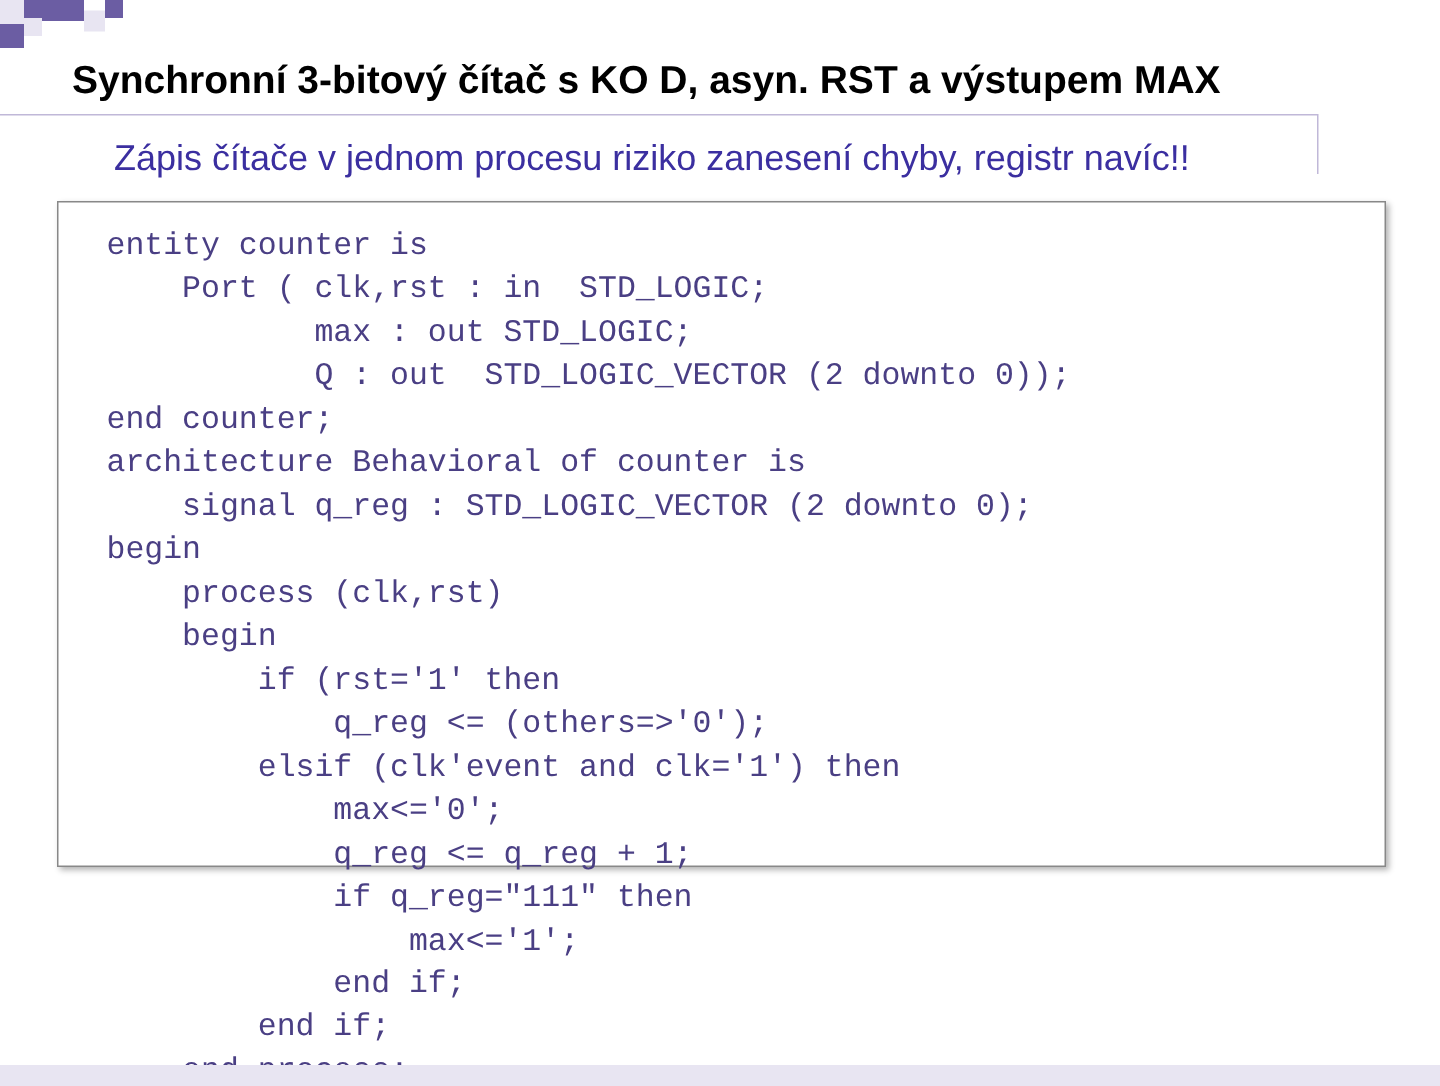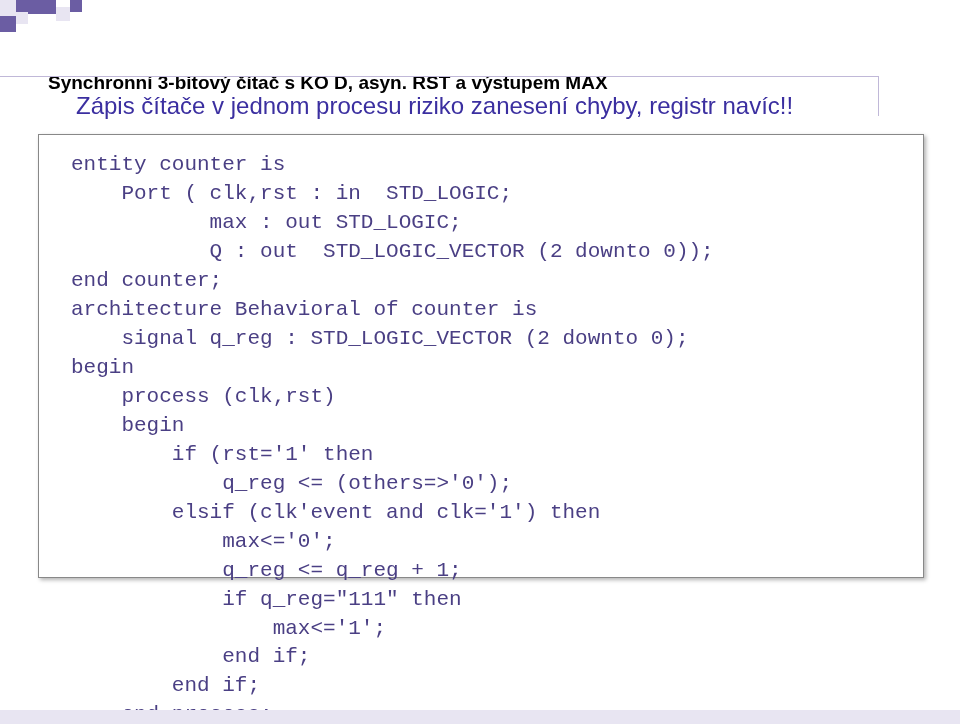--- a/index.html
+++ b/index.html
@@ -25,24 +25,23 @@
   .sq3 { left: 16px; top: 0; width: 12px; height: 12px; background: #6b5da3; }
   .sq4 { left: 16px; top: 12px; width: 12px; height: 12px; background: #e8e5f2; }
   .sq5 { left: 28px; top: 0; width: 28px; height: 14px; background: #6b5da3; }
   .sq6 { left: 56px; top: 7px; width: 14px; height: 14px; background: #e8e5f2; }
   .sq7 { left: 70px; top: 0; width: 12px; height: 12px; background: #6b5da3; }
 
   h1.title {
     position: absolute;
     top: 38px;
     left: 48px;
-    font-size: 19px;
+    font-size: 26px;
     font-weight: bold;
     color: #000;
-    margin-top: 34px;
   }
   .rule {
     position: absolute;
     top: 76px;
     left: 0;
     width: 878px;
     height: 1px;
     background: #c0b8d8;
   }
   .vline {

